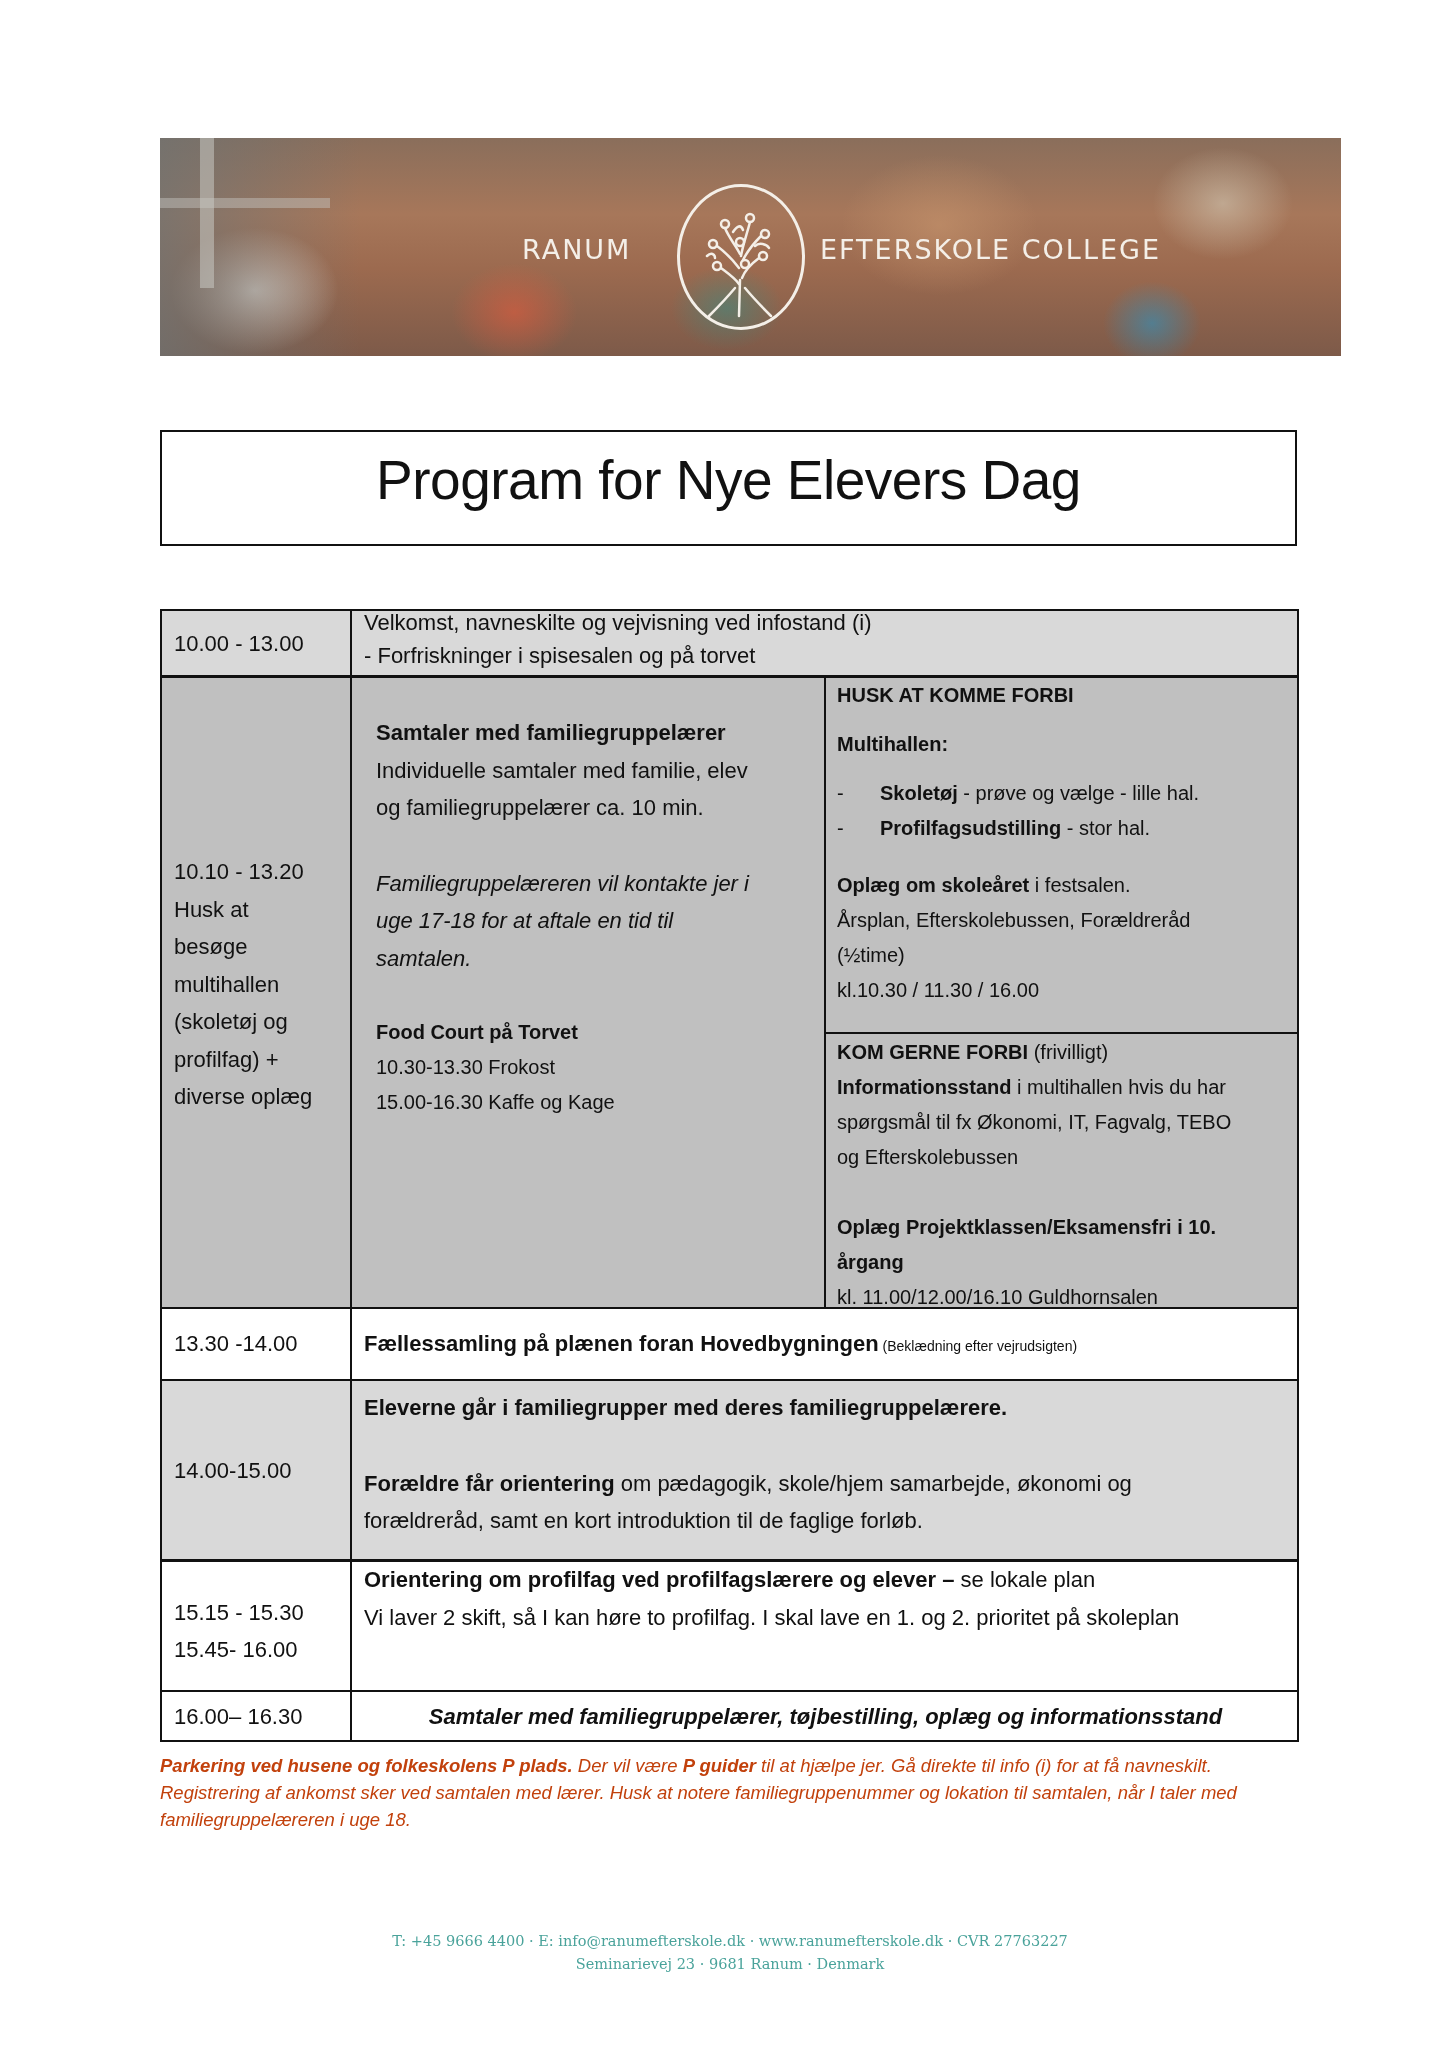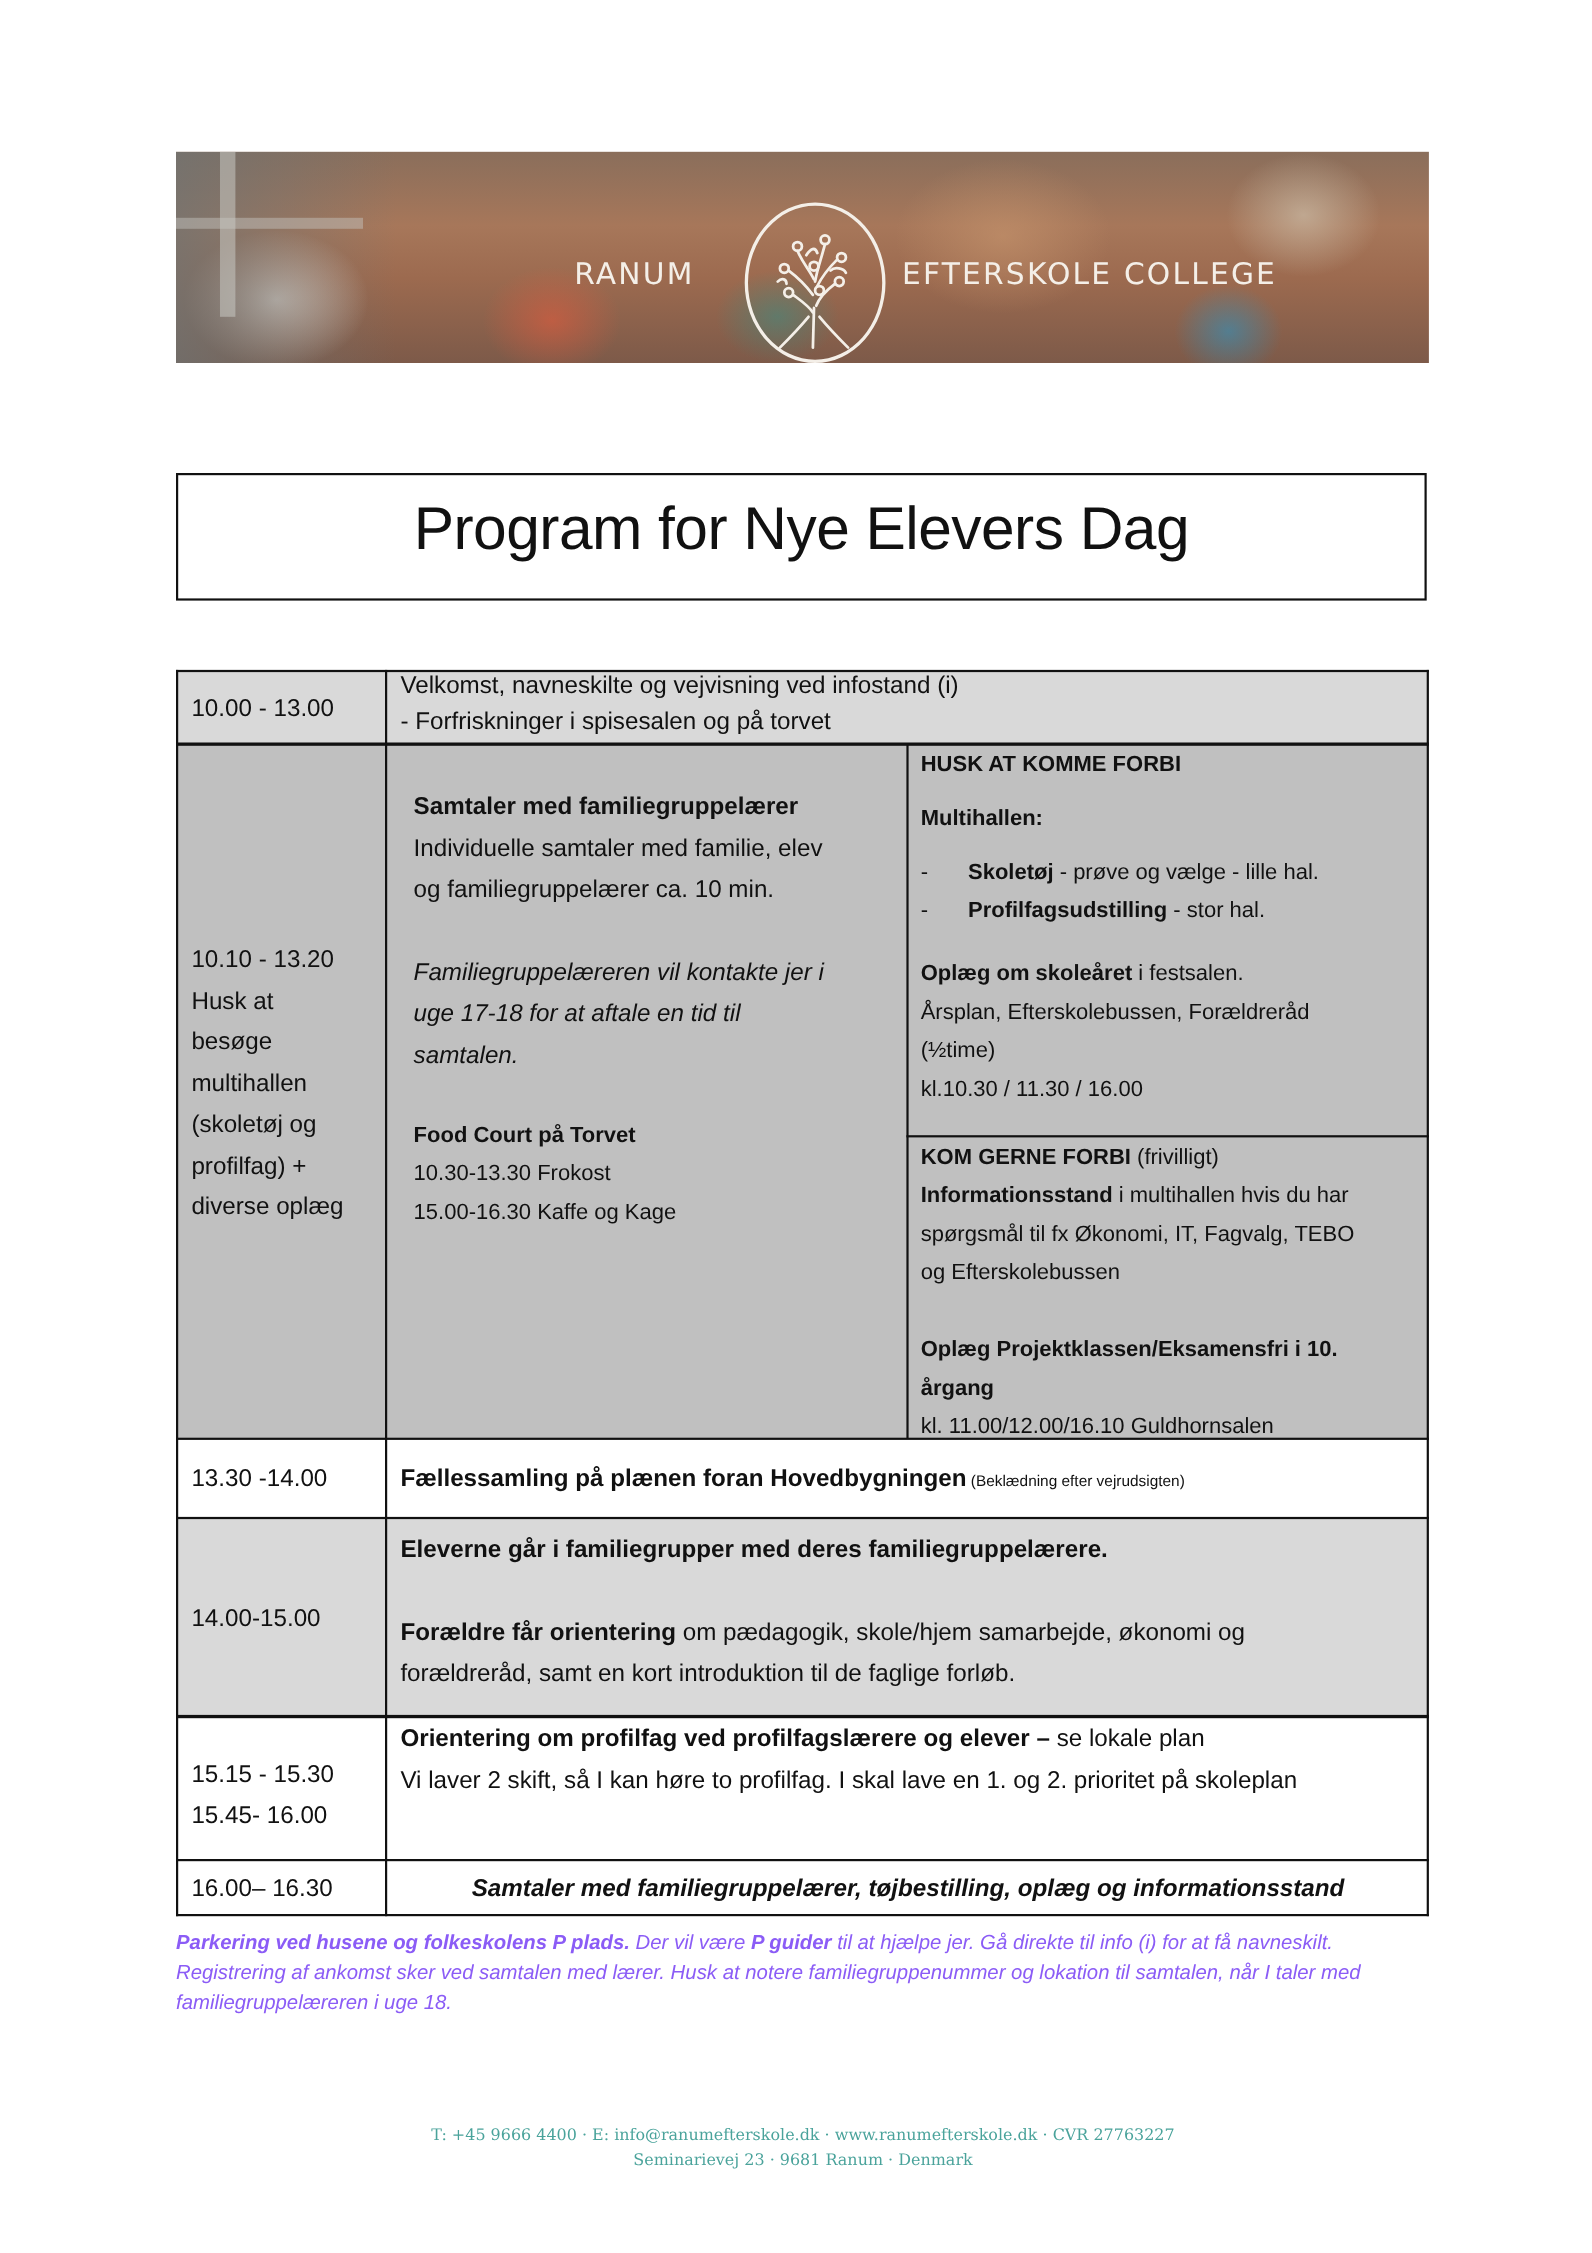--- a/index.html
+++ b/index.html
@@ -2,30 +2,31 @@
 <html><head>
 <meta charset="utf-8">
 <style>
   html, body { margin: 0; padding: 0; }
   body {
     width: 1447px; height: 2048px; background: #ffffff; position: relative;
     font-family: "Liberation Sans", "DejaVu Sans", sans-serif; color: #111;
     overflow: hidden;
   }
   .banner {
-    position: absolute; left: 160px; top: 138px; width: 1139px; height: 192px;
+    position: absolute; left: 160px; top: 138px; width: 1139px; height: 218px;
     overflow: hidden;
     background:
       radial-gradient(ellipse 120px 90px at 8% 70%, rgba(240,240,235,0.7), transparent 70%),
       radial-gradient(ellipse 90px 70px at 30% 80%, rgba(230,90,60,0.55), transparent 70%),
       radial-gradient(ellipse 80px 60px at 48% 78%, rgba(60,140,130,0.55), transparent 70%),
       radial-gradient(ellipse 70px 60px at 84% 85%, rgba(40,150,200,0.55), transparent 70%),
       radial-gradient(ellipse 140px 100px at 66% 40%, rgba(200,150,110,0.6), transparent 70%),
       radial-gradient(ellipse 100px 80px at 90% 30%, rgba(210,200,180,0.6), transparent 70%),
       linear-gradient(180deg, #8a6e5b 0%, #a7775a 35%, #9c6a4f 60%, #7d5a49 100%);
+    padding-left: 42px;
   }
   .banner::before {
     content: ""; position: absolute; left: 0; top: 0; width: 200px; height: 228px;
     background: linear-gradient(90deg, rgba(110,115,115,0.75), rgba(110,115,115,0.0));
   }
   .banner .window-bar {
     position: absolute; left: 40px; top: 0; width: 14px; height: 150px; background: rgba(200,200,195,0.55);
   }
   .banner .window-bar2 {
     position: absolute; left: 0; top: 60px; width: 170px; height: 10px; background: rgba(200,200,195,0.45);
@@ -59,21 +60,21 @@
   .light { background: #d9d9d9; }
   .white { background: #ffffff; }
   .t { font-size: 22px; line-height: 37px; }
   .t-small { font-size: 20px; line-height: 35px; }
   .b { font-weight: bold; }
   .i { font-style: italic; }
   p { margin: 0; }
 
   .notes {
     position: absolute; left: 160px; top: 1752px; width: 1140px;
-    font-style: italic; font-size: 18.5px; line-height: 27px; color: #8b5cf6;
+    font-style: italic; font-size: 18.5px; line-height: 27px; color: #c2410c;
   }
   .footer {
     position: absolute; left: 160px; top: 1930px; width: 1140px; text-align: center;
     color: #4aa39b; font-family: "DejaVu Serif", serif; font-size: 14.5px; line-height: 23px;
   }
   .dash-row { display: flex; }
   .dash-row .dash { width: 43px; }
 </style>
 </head>
 <body>

